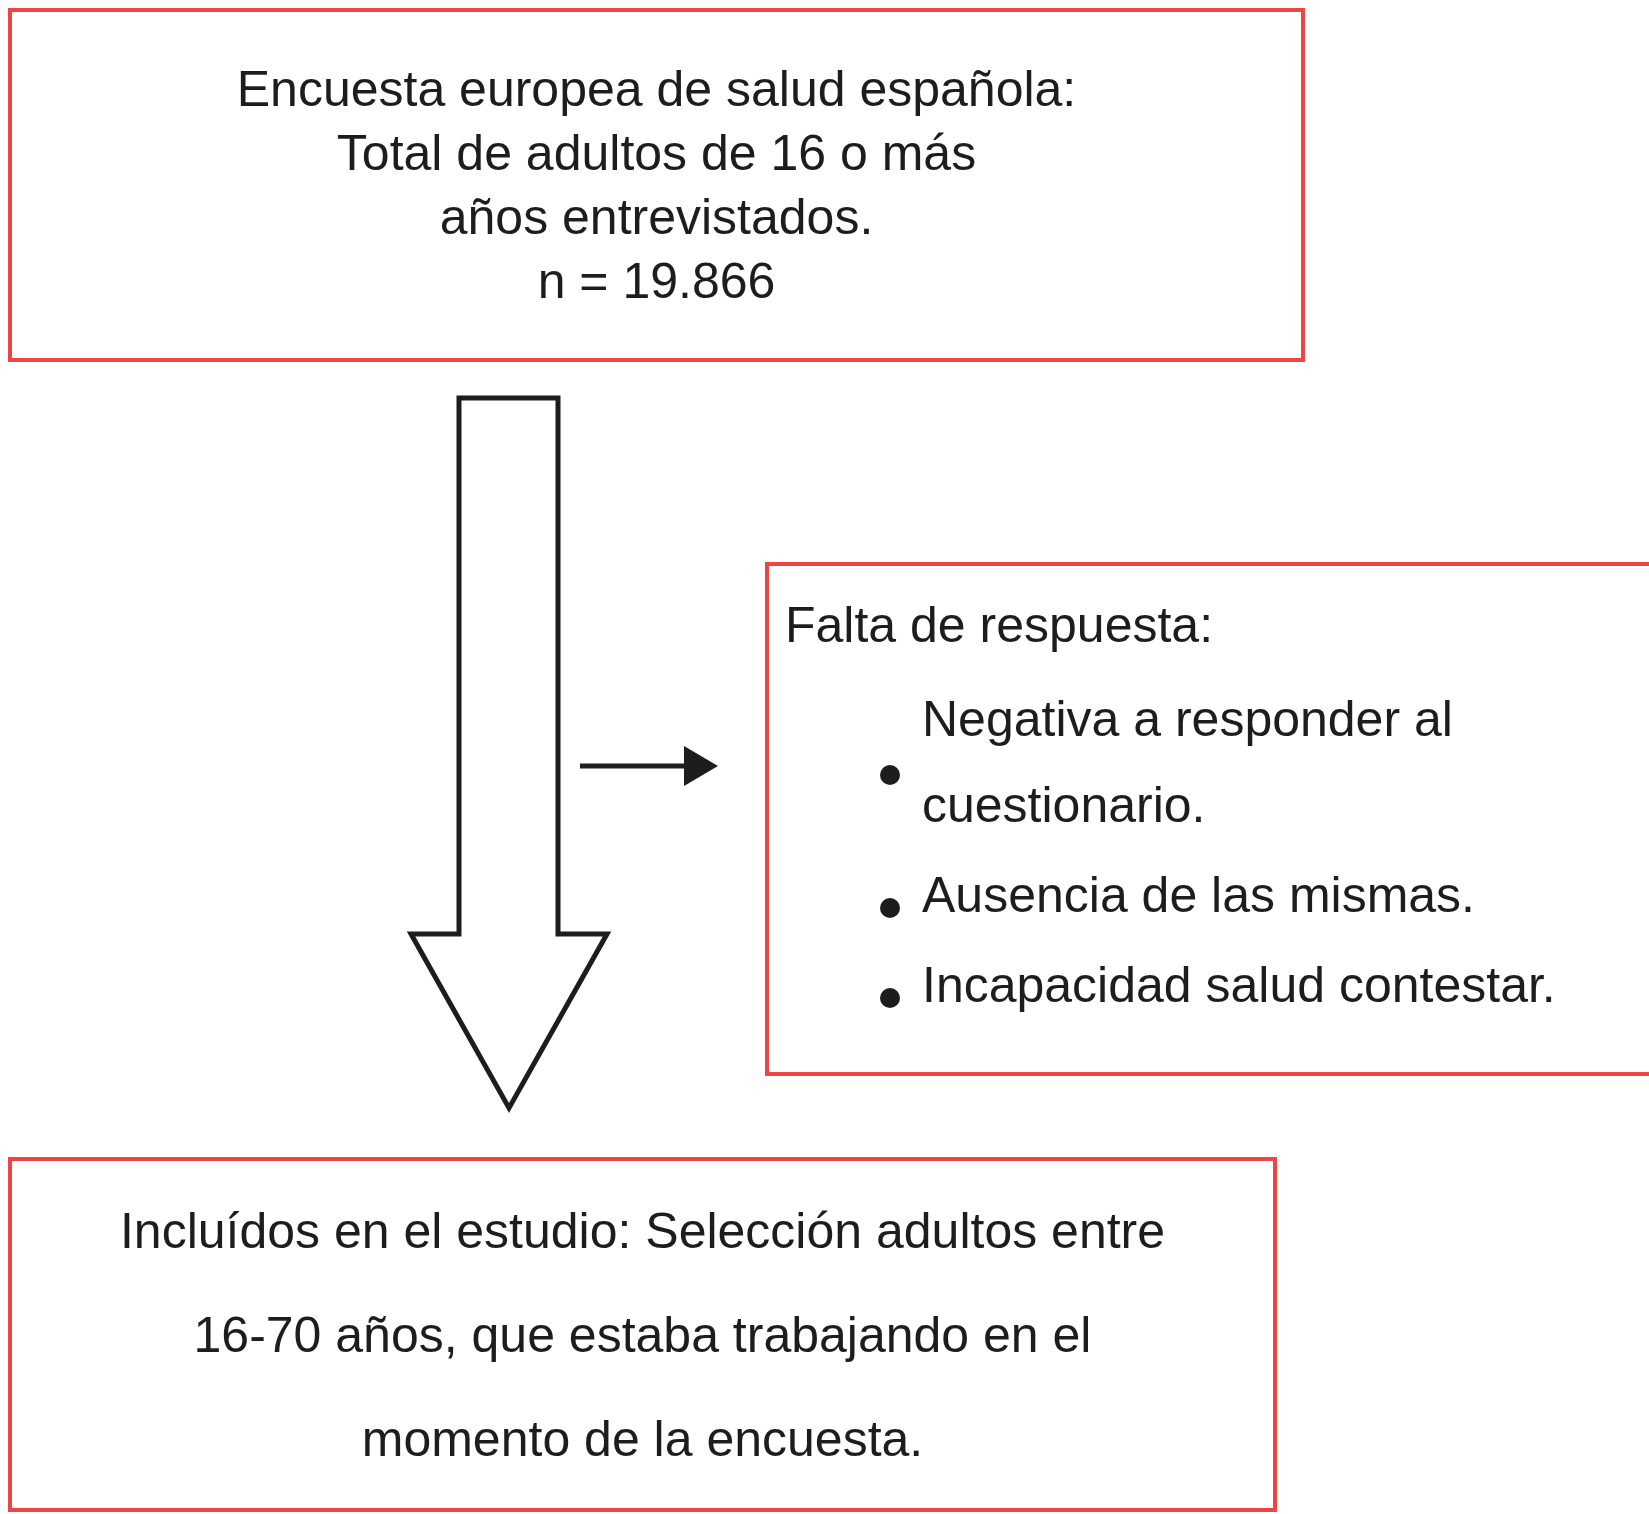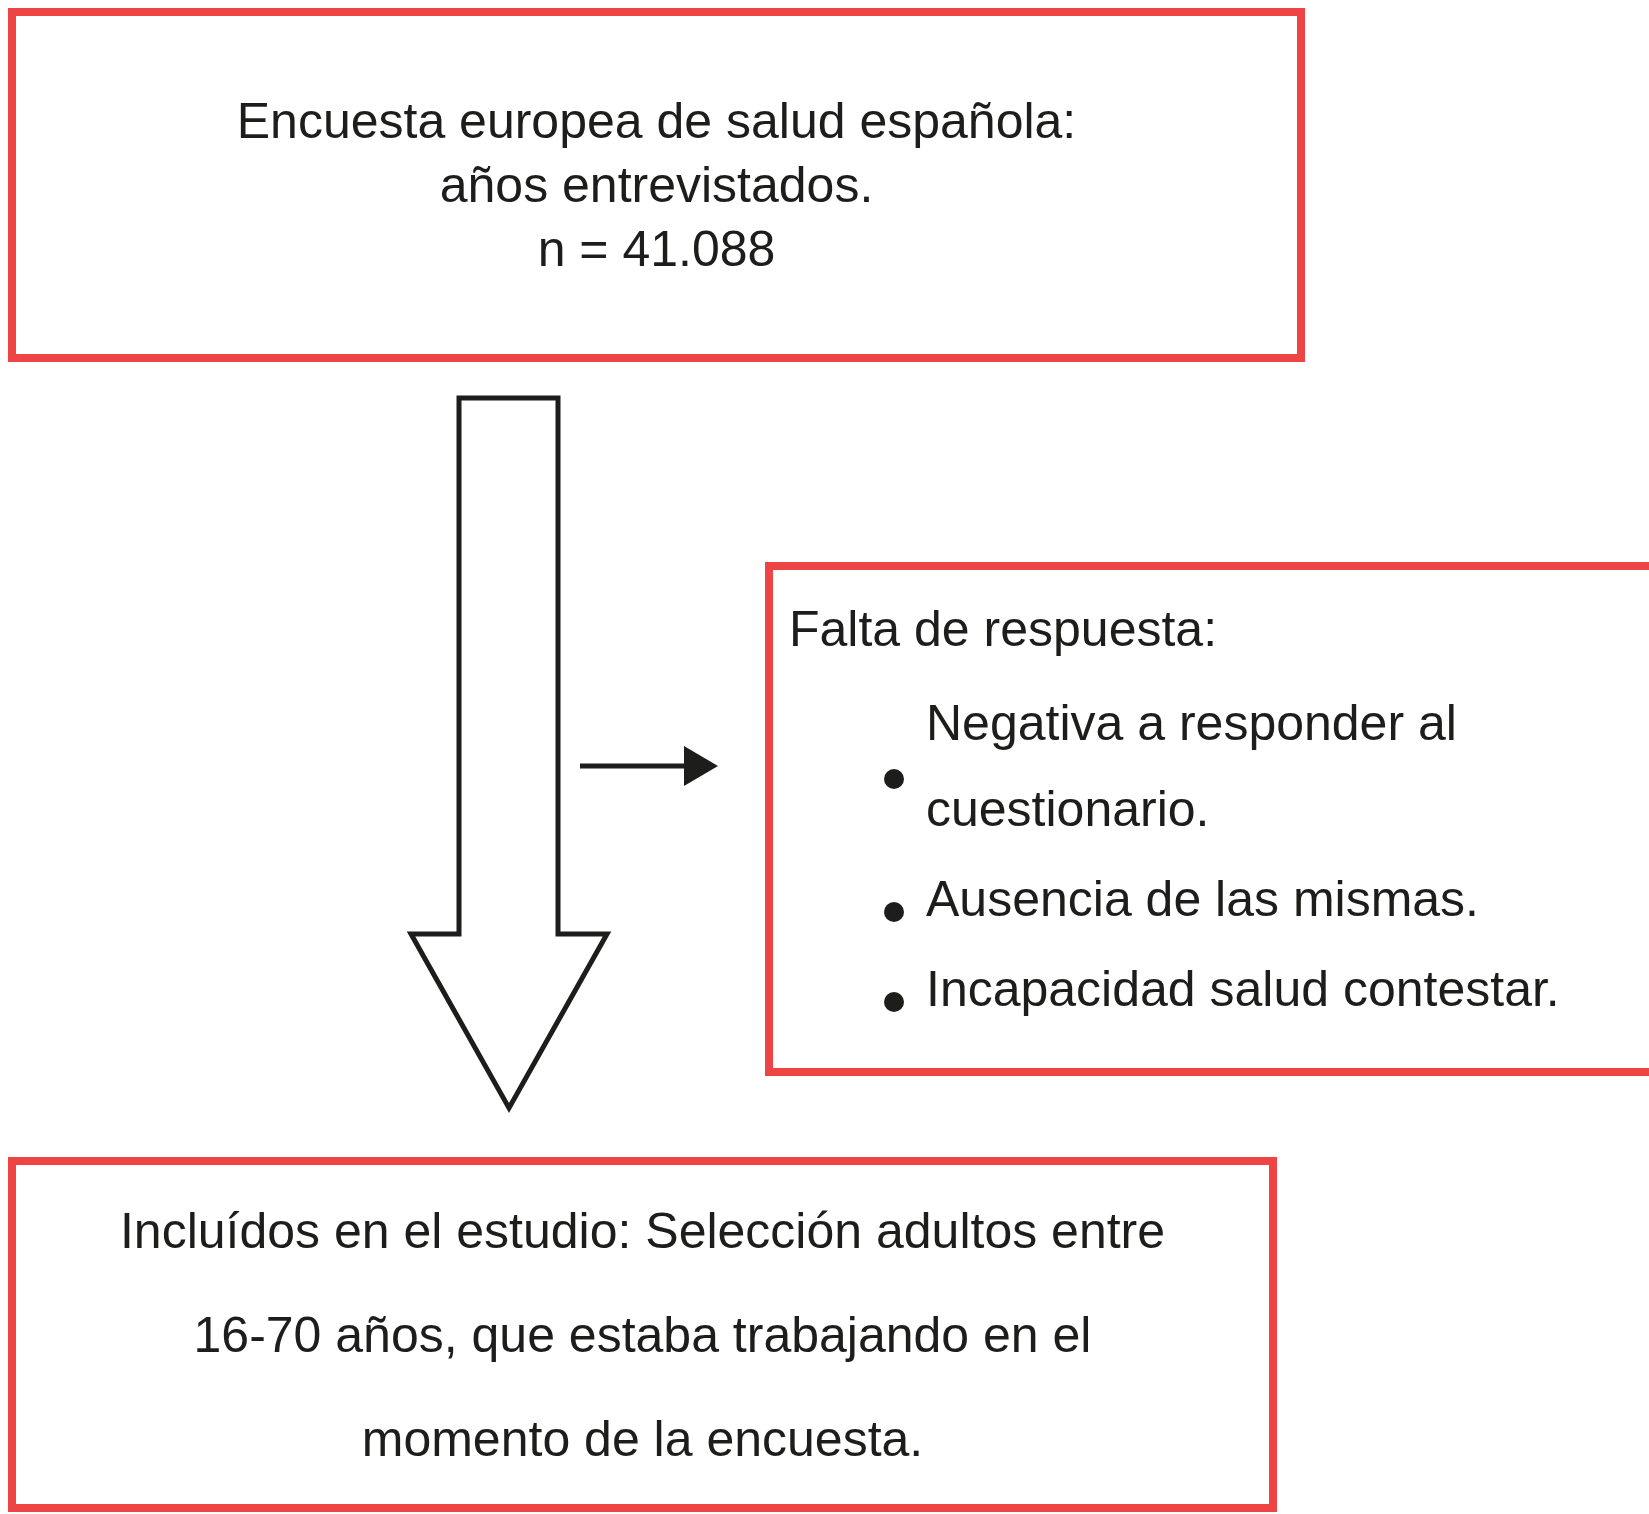--- a/index.html
+++ b/index.html
@@ -12,21 +12,21 @@
     width: 1649px;
     height: 1514px;
     background: #ffffff;
     font-family: "Liberation Sans", "DejaVu Sans", sans-serif;
     color: #1d1d1b;
     overflow: hidden;
   }
   .box {
     position: absolute;
     box-sizing: border-box;
-    border: 8px solid #ef4444;
+    border: 4px solid #ef4444;
     background: #ffffff;
   }
   .top-box {
     left: 8px;
     top: 8px;
     width: 1297px;
     height: 354px;
     display: flex;
     flex-direction: column;
     justify-content: center;
@@ -105,22 +105,23 @@
   <svg class="arrows" width="1649" height="1514" viewBox="0 0 1649 1514">
     <polygon class="arrow-outline" points="459,398 558,398 558,934 607,934 509,1108 411,934 459,934"></polygon>
     <g>
       <line class="arrow-line" x1="580" y1="766" x2="690" y2="766"></line>
       <polygon class="arrow-solid" points="684,746 718,766 684,786"></polygon>
     </g>
   </svg>
 
   <div class="box top-box">
     <div>Encuesta europea de salud española:</div>
+    <div>Total de adultos de 16 o más</div>
     <div>años entrevistados.</div>
-    <div>n = 41.088</div>
+    <div>n = 19.866</div>
   </div>
 
   <div class="box side-box">
     <div class="side-title">Falta de respuesta:</div>
     <div class="bullet-item">
       <span class="bullet-dot"></span>
       <span>Negativa a responder al cuestionario.</span>
     </div>
     <div class="bullet-item">
       <span class="bullet-dot"></span>

